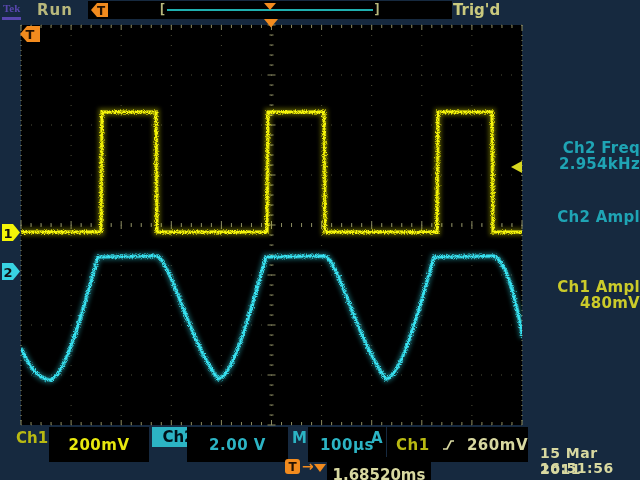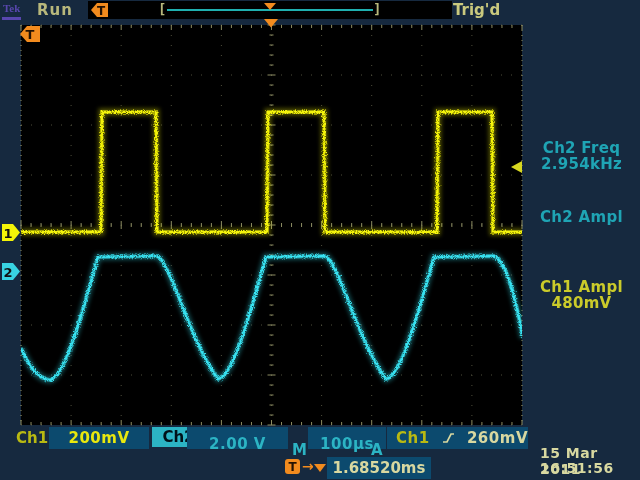--- a/index.html
+++ b/index.html
@@ -1,34 +1,34 @@
 <!DOCTYPE html>
 <html><head>
 <meta charset="utf-8">
 <style>
   html,body{margin:0;padding:0;background:#0b1422;}
   .screen{position:relative;width:640px;height:480px;background:#16293f;overflow:hidden;
           font-family:"DejaVu Sans","Liberation Sans",sans-serif;font-weight:bold;}
   .abs{position:absolute;}
-  .blackbox{position:absolute;background:#0c4a6e;height:22px;}
+  .blackbox{position:absolute;background:#000000;height:35px;}
   .ctr{display:flex;align-items:center;justify-content:center;}
   .tek-logo{left:2px;top:0px;font-family:Liberation Serif, serif;
             font-size:11px;color:#5847ae;border-bottom:3px solid #5847ae;line-height:17px;padding:0 1px;}
   .run-lbl{left:37px;top:1px;font-size:15px;color:#b8b87c;letter-spacing:1px;}
   .trigd-lbl{left:453px;top:1px;font-size:15px;color:#c9c97e;}
   .titlebox{left:88px;top:1px;width:364px;height:18px;background:#000;}
   .bracket{position:absolute;top:0px;font-family:"DejaVu Sans Mono","Liberation Mono",monospace;
            font-size:14px;color:#b8b87c;line-height:16px;}
   .recline{position:absolute;left:79px;top:8px;width:206px;height:2px;background:#1fb0b0;}
   .rectri{position:absolute;left:176px;top:2px;width:0;height:0;
           border-left:6px solid transparent;border-right:6px solid transparent;border-top:7px solid #f28b1e;}
-  .meas{position:absolute;left:523px;width:117px;text-align:center;font-size:15px;line-height:16px;letter-spacing:0.3px;}
+  .meas{position:absolute;left:523px;width:117px;text-align:right;font-size:15px;line-height:16px;letter-spacing:0.3px;}
   .teal{color:#1fa4b4;}
   .chyellow{color:#cbcb2a;}
-  .cyantxt{color:#2cb4c4;margin-top:12px;}
+  .cyantxt{color:#2cb4c4;}
   .ylab{color:#b9b912;}
   .yval{color:#e8e80e;}
   .beige{color:#d8d8a0;}
   .sb-lbl{position:absolute;top:429px;font-size:15px;}
   .sb-box{top:427px;}
   .sb-box span{font-size:15px;letter-spacing:0.5px;}
   .ch2tag{position:absolute;left:152px;top:427px;width:53px;height:20px;background:#2cb4c4;
           color:#001018;font-size:15px;}
   .delay-icon{position:absolute;left:285px;top:459px;width:15px;height:15px;background:#f28b1e;
               border-radius:3px;color:#241203;font-size:12px;}

